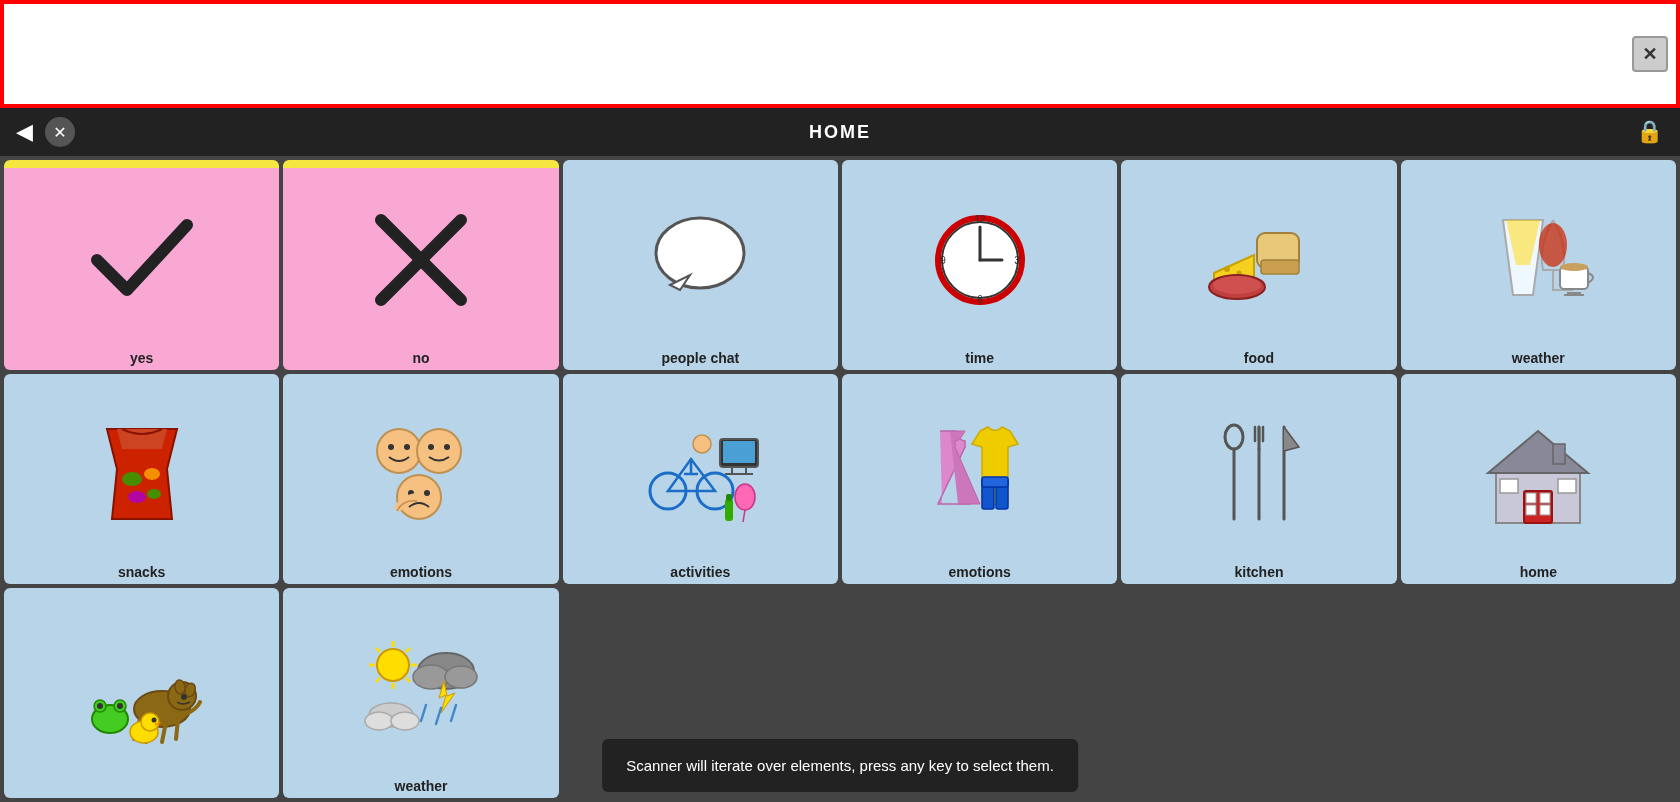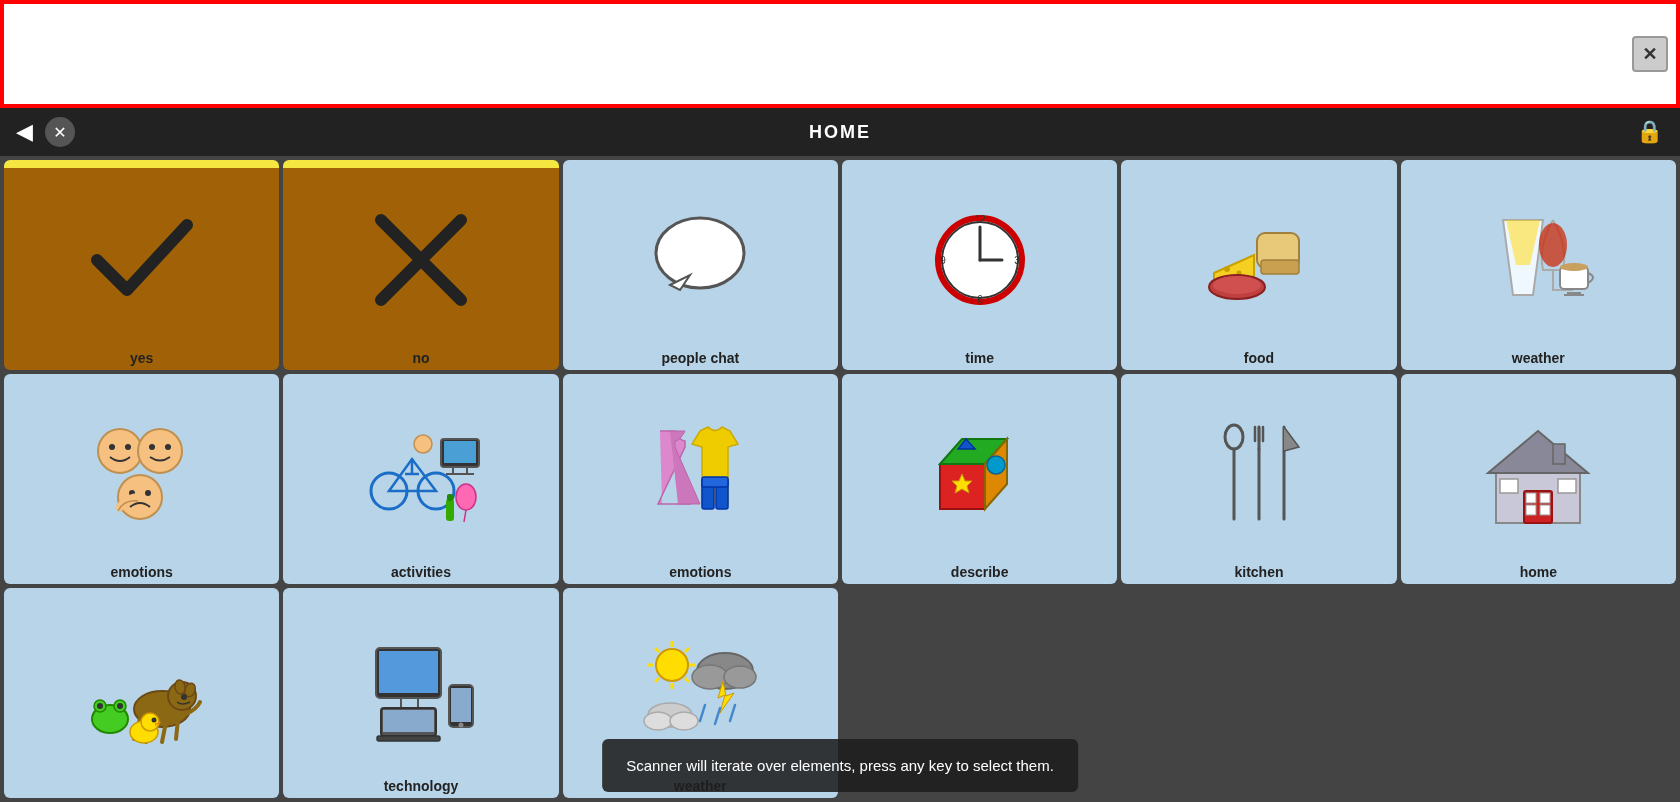--- a/index.html
+++ b/index.html
@@ -108,21 +108,21 @@
       position: absolute;
       top: -8px;
       left: 12px;
       width: 40px;
       height: 8px;
       background: #b8d4e8;
       border-radius: 4px 4px 0 0;
     }
 
     .grid-cell.yellow {
-      background: #a16207;
+      background: #f9a8d4;
       border-top-color: #f5e642;
     }
     .grid-cell.yellow::before {
       background: #f5e642;
     }
 
     .grid-cell .label {
       font-size: 14px;
       font-weight: bold;
       color: #222;
@@ -253,20 +253,37 @@
         <rect x="82" y="62" width="28" height="22" rx="4" fill="white" stroke="#888" stroke-width="2"></rect>
         <path d="M110,68 Q120,72 110,78" fill="none" stroke="#888" stroke-width="2"></path>
         <ellipse cx="96" cy="62" rx="14" ry="4" fill="#c8a060"></ellipse>
         <line x1="89" y1="88" x2="103" y2="88" stroke="#888" stroke-width="2"></line>
         <line x1="86" y1="90" x2="106" y2="90" stroke="#888" stroke-width="2"></line>
       </svg>
     </div>
     <div class="label">weather</div>
   </div>
 
+  <div class="grid-cell folder">
+    <div class="icon-area">
+      <svg viewBox="0 0 120 110" xmlns="http://www.w3.org/2000/svg">
+
+        <path d="M25,10 L95,10 L85,50 L90,100 L30,100 L35,50 Z" fill="#cc2200" stroke="#881100" stroke-width="2"></path>
+        <path d="M35,10 L85,10 L80,30 L40,30 Z" fill="#cc4422"></path>
+
+        <ellipse cx="50" cy="60" rx="10" ry="7" fill="#22aa00" opacity="0.8"></ellipse>
+        <ellipse cx="70" cy="55" rx="8" ry="6" fill="#ffaa00" opacity="0.8"></ellipse>
+        <ellipse cx="55" cy="78" rx="9" ry="6" fill="#aa00cc" opacity="0.8"></ellipse>
+        <ellipse cx="72" cy="75" rx="7" ry="5" fill="#22aa00" opacity="0.8"></ellipse>
+
+        <path d="M40,10 Q60,20 80,10" fill="none" stroke="#881100" stroke-width="2"></path>
+      </svg>
+    </div>
+    <div class="label">snacks</div>
+  </div>
 
   <div class="grid-cell folder">
     <div class="icon-area">
       <svg viewBox="0 0 120 110" xmlns="http://www.w3.org/2000/svg">
 
         <circle cx="38" cy="32" r="22" fill="#f5c080" stroke="#c09050" stroke-width="2"></circle>
         <circle cx="30" cy="28" r="3" fill="#333"></circle>
         <circle cx="46" cy="28" r="3" fill="#333"></circle>
         <path d="M28,38 Q38,46 48,38" fill="none" stroke="#333" stroke-width="2"></path>
 
@@ -327,39 +344,20 @@
 
         <rect x="62" y="60" width="12" height="30" rx="2" fill="#1155cc" stroke="#0033aa" stroke-width="1.5"></rect>
         <rect x="76" y="60" width="12" height="30" rx="2" fill="#1155cc" stroke="#0033aa" stroke-width="1.5"></rect>
         <rect x="62" y="58" width="26" height="10" rx="2" fill="#2266dd" stroke="#0033aa" stroke-width="1.5"></rect>
       </svg>
     </div>
     <div class="label">emotions</div>
   </div>
 
 
-  <div class="grid-cell folder">
-    <div class="icon-area">
-      <svg viewBox="0 0 120 110" xmlns="http://www.w3.org/2000/svg">
-
-        <polygon points="20,45 65,45 65,90 20,90" fill="#dd2222" stroke="#991111" stroke-width="2"></polygon>
-
-        <polygon points="20,45 42,20 87,20 65,45" fill="#22aa22" stroke="#117711" stroke-width="2"></polygon>
-
-        <polygon points="65,45 87,20 87,65 65,90" fill="#dd8800" stroke="#886600" stroke-width="2"></polygon>
-
-        <polygon points="42,55 45,62 52,62 47,67 49,74 42,70 35,74 37,67 32,62 39,62" fill="#ffdd00" stroke="#cc9900" stroke-width="1"></polygon>
-
-        <polygon points="38,30 55,30 46,20" fill="#1155cc" stroke="#003399" stroke-width="1.5"></polygon>
-
-        <circle cx="76" cy="46" r="9" fill="#0099cc" stroke="#006699" stroke-width="1.5"></circle>
-      </svg>
-    </div>
-    <div class="label">describe</div>
-  </div>
 
   <div class="grid-cell folder">
     <div class="icon-area">
       <svg viewBox="0 0 120 110" xmlns="http://www.w3.org/2000/svg">
 
         <ellipse cx="35" cy="18" rx="9" ry="12" fill="none" stroke="#555" stroke-width="3"></ellipse>
         <line x1="35" y1="30" x2="35" y2="100" stroke="#555" stroke-width="3" stroke-linecap="round"></line>
 
         <line x1="60" y1="8" x2="60" y2="30" stroke="#555" stroke-width="3" stroke-linecap="round"></line>
         <line x1="56" y1="8" x2="56" y2="22" stroke="#555" stroke-width="2.5" stroke-linecap="round"></line>
@@ -422,41 +420,20 @@
 
         <ellipse cx="62" cy="88" rx="14" ry="11" fill="#ffdd00" stroke="#cc9900" stroke-width="1.5"></ellipse>
         <circle cx="68" cy="78" r="9" fill="#ffdd00" stroke="#cc9900" stroke-width="1.5"></circle>
         <circle cx="72" cy="76" r="2.5" fill="#333"></circle>
         <polygon points="73,79 80,78 73,82" fill="#ff8800"></polygon>
       </svg>
     </div>
 
   </div>
 
-  <div class="grid-cell folder">
-    <div class="icon-area">
-      <svg viewBox="0 0 120 110" xmlns="http://www.w3.org/2000/svg">
-
-        <rect x="15" y="15" width="65" height="50" rx="4" fill="#333" stroke="#555" stroke-width="2"></rect>
-        <rect x="18" y="18" width="59" height="42" fill="#5599dd"></rect>
-        <line x1="40" y1="65" x2="40" y2="75" stroke="#555" stroke-width="2"></line>
-        <line x1="57" y1="65" x2="57" y2="75" stroke="#555" stroke-width="2"></line>
-        <line x1="30" y1="75" x2="67" y2="75" stroke="#555" stroke-width="2"></line>
-
-        <rect x="20" y="75" width="55" height="28" rx="3" fill="#555" stroke="#333" stroke-width="2"></rect>
-        <rect x="22" y="77" width="51" height="22" fill="#88aacc"></rect>
-        <rect x="16" y="103" width="63" height="5" rx="2" fill="#444" stroke="#333" stroke-width="1.5"></rect>
-
-        <rect x="88" y="52" width="24" height="42" rx="4" fill="#333" stroke="#555" stroke-width="2"></rect>
-        <rect x="90" y="55" width="20" height="34" fill="#88aacc"></rect>
-        <circle cx="100" cy="92" r="2.5" fill="#888"></circle>
-      </svg>
-    </div>
-    <div class="label">technology</div>
-  </div>
 
   <div class="grid-cell folder">
     <div class="icon-area">
       <svg viewBox="0 0 120 110" xmlns="http://www.w3.org/2000/svg">
 
         <circle cx="32" cy="32" r="16" fill="#ffdd00" stroke="#cc9900" stroke-width="2"></circle>
 
         <line x1="32" y1="8" x2="32" y2="14" stroke="#ffdd00" stroke-width="3"></line>
         <line x1="32" y1="50" x2="32" y2="56" stroke="#ffdd00" stroke-width="3"></line>
         <line x1="8" y1="32" x2="14" y2="32" stroke="#ffdd00" stroke-width="3"></line>

